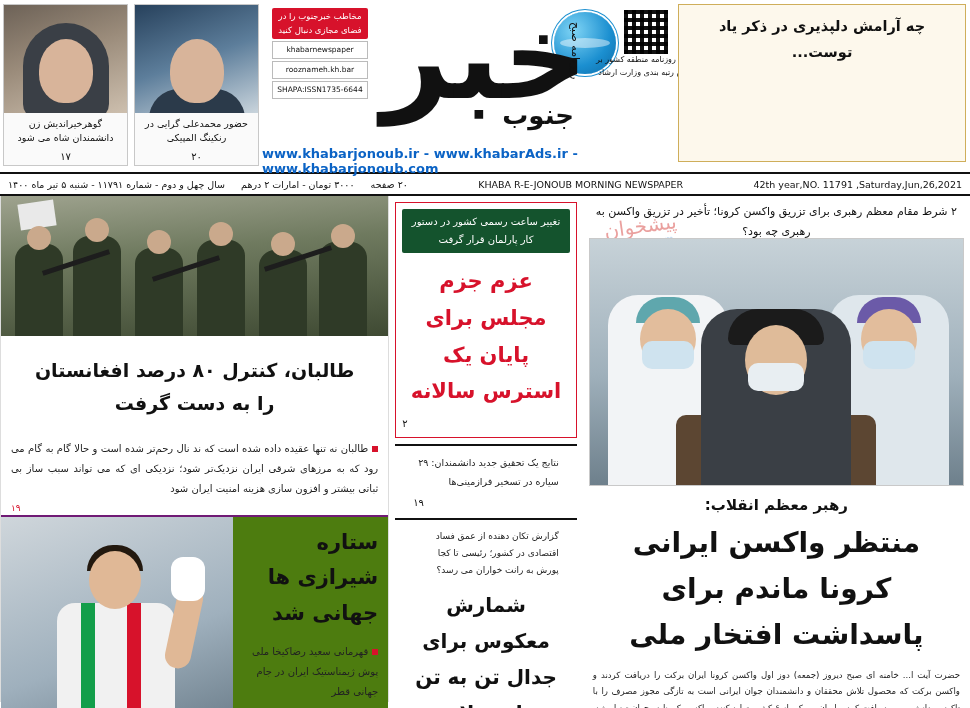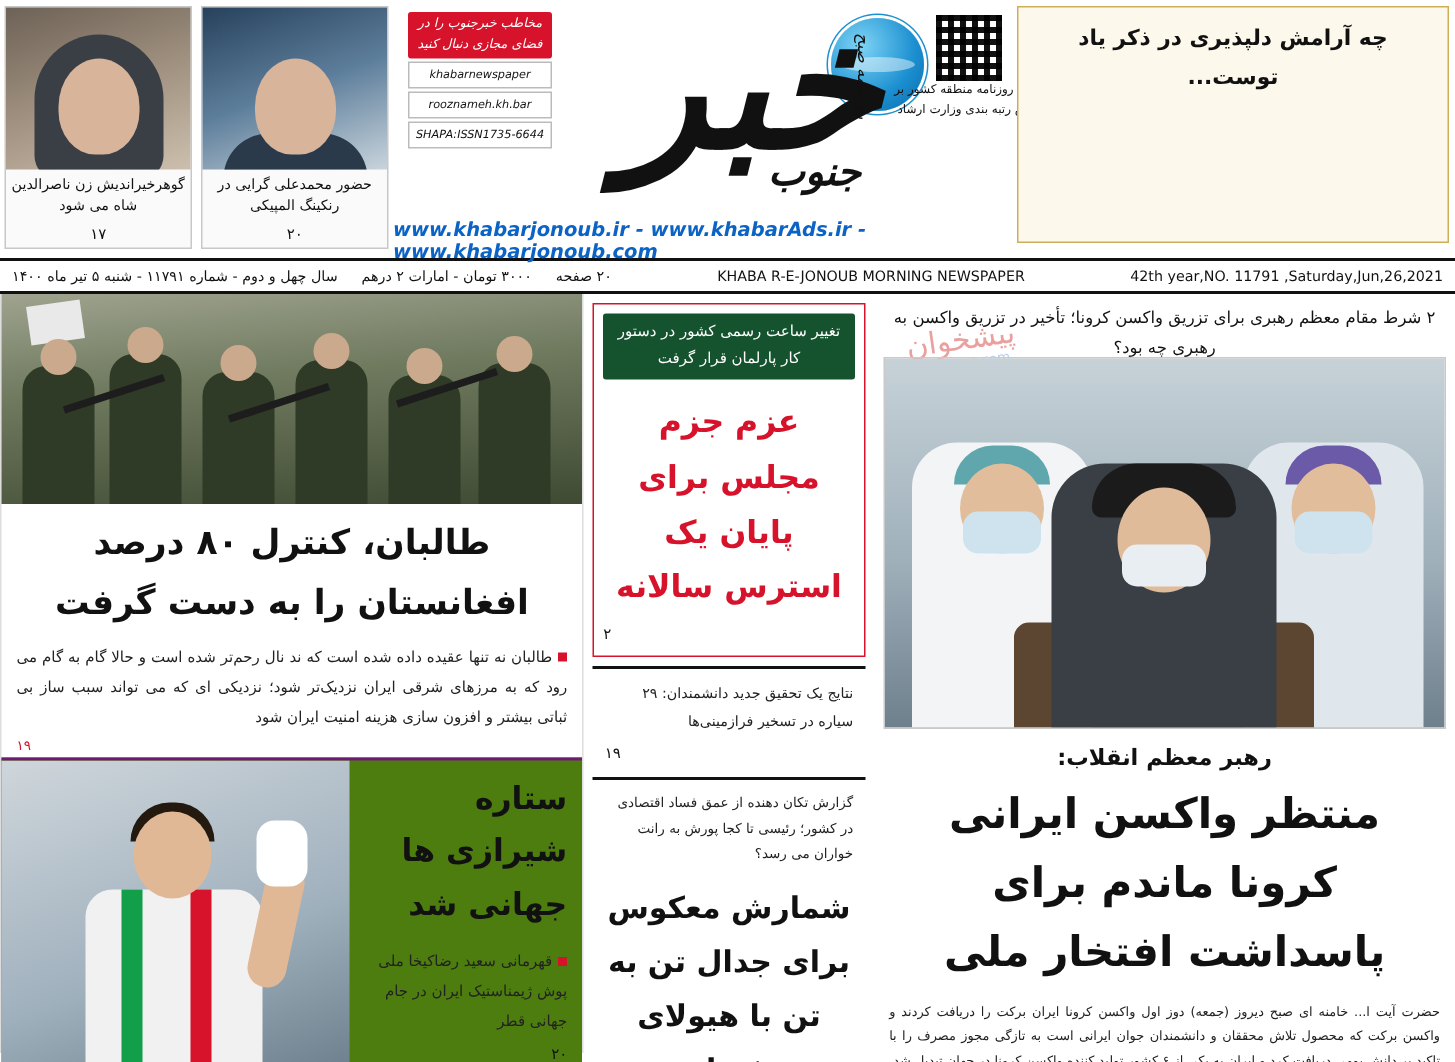--- a/index.html
+++ b/index.html
@@ -12,21 +12,21 @@
   .promo-card{width:124px;height:160px;margin:4px 3px;border:1px solid #c8c8c8;background:#fafafa;display:flex;flex-direction:column;}
   .promo-photo{height:108px;background:#b9c3cc;position:relative;overflow:hidden;}
   .promo-photo.p1{background:linear-gradient(160deg,#6d6257 0%,#9a8b7a 45%,#cdbfae 100%);}
   .promo-photo.p2{background:linear-gradient(160deg,#27415c 0%,#5d7e9b 50%,#c9d4dc 100%);}
   .face{position:absolute;left:50%;top:34px;width:54px;height:64px;border-radius:50% 50% 45% 45%;background:#d8b49a;transform:translateX(-50%);}
   .scarf{position:absolute;left:50%;top:18px;width:86px;height:96px;border-radius:46px 46px 16px 16px;background:#3a3f46;transform:translateX(-50%);}
   .torso{position:absolute;left:50%;top:84px;width:96px;height:40px;background:#2b3a4a;border-radius:30px 30px 0 0;transform:translateX(-50%);}
   .promo-cap{flex:1;font-size:9.5px;line-height:1.5;text-align:center;padding:4px 3px 0;color:#111;}
   .promo-num{font-size:10px;text-align:center;padding-bottom:3px;color:#111;}
 
-  .mast-center{position:absolute;left:262px;top:0;width:400px;height:168px;font-style:italic;}
+  .mast-center{position:absolute;left:262px;top:0;width:400px;height:168px;}
   .globe{position:absolute;right:46px;top:12px;width:62px;height:62px;border-radius:50%;background:radial-gradient(circle at 32% 30%,#7fd4f5,#1b8fd0 60%,#0c6aa6);box-shadow:0 0 0 2px #fff,0 0 0 3px #1b8fd0;}
   .globe:after{content:"";position:absolute;left:6px;top:26px;width:50px;height:10px;background:rgba(255,255,255,.45);border-radius:50%;}
   .logo-khabar{position:absolute;right:74px;top:4px;width:250px;height:140px;}
   .logo-khabar .big{position:absolute;right:0;top:-6px;font-size:118px;font-weight:bold;line-height:1;color:#111;font-family:"DejaVu Sans","Liberation Sans",sans-serif;}
   .logo-khabar .sub{position:absolute;right:14px;top:96px;font-size:26px;font-weight:bold;color:#111;}
   .logo-vert{position:absolute;right:6px;top:18px;font-size:11px;color:#111;writing-mode:vertical-rl;}
   .mast-left-box{position:absolute;left:10px;top:8px;width:96px;font-size:8.5px;line-height:1.6;text-align:center;color:#111;}
   .redbar{background:#d7122b;color:#fff;font-size:8.5px;padding:2px 3px;margin-bottom:2px;border-radius:2px;}
   .mini-box{border:1px solid #bbb;font-size:7.5px;padding:2px;margin-top:2px;background:#fff;}
   .site-line{position:absolute;left:0;right:0;top:146px;text-align:left;font-size:13px;color:#0b63c5;font-weight:bold;direction:ltr;}
@@ -55,21 +55,21 @@
 
   
   .blk{position:relative;box-sizing:border-box;}
   .photo-guerilla{height:140px;background:linear-gradient(175deg,#9fa38f 0%,#6f7a5f 40%,#3f4a33 100%);position:relative;overflow:hidden;}
   .photo-guerilla .flag{position:absolute;left:18px;top:6px;width:36px;height:26px;background:#e9e9e9;transform:rotate(-8deg);}
   .photo-guerilla .person{position:absolute;bottom:0;width:48px;height:92px;background:#2f3a27;border-radius:16px 16px 0 0;}
   .photo-guerilla .person:before{content:"";position:absolute;left:50%;top:-18px;width:24px;height:24px;border-radius:50%;background:#caa98c;transform:translateX(-50%);}
   .gun{position:absolute;width:70px;height:5px;background:#1d1d1d;transform:rotate(-18deg);}
 
   .h-lead{padding:6px 10px 4px;text-align:center;}
-  .h-lead h2{margin:0;font-size:23px;font-weight:bold;line-height:1.75;color:#111;}
+  .h-lead h2{margin:12px;font-size:19px;font-weight:bold;line-height:1.75;color:#111;}
   .lead-body{font-size:10px;line-height:2;text-align:justify;padding:2px 10px 4px;color:#222;}
   .lead-body .bull{display:inline-block;width:6px;height:6px;background:#d7122b;margin-left:4px;}
   .pg{font-size:9px;color:#d7122b;text-align:left;padding:0 10px 2px;}
 
   .sport{position:relative;height:208px;border-top:2px solid #701a75;overflow:hidden;background:#4d7c0f;}
   .sport-photo{position:absolute;left:0;top:0;width:232px;height:208px;background:linear-gradient(160deg,#cfd6db 0%,#9fb0bd 60%,#6d7f8c 100%);}
   .athlete{position:absolute;left:40px;bottom:0;width:150px;height:180px;}
   .athlete .head{position:absolute;left:48px;top:6px;width:52px;height:58px;border-radius:50%;background:#e0b896;}
   .athlete .hair{position:absolute;left:46px;top:0px;width:56px;height:26px;border-radius:28px 28px 0 0;background:#23190f;}
   .athlete .body{position:absolute;left:16px;top:58px;width:118px;height:122px;background:#f1f1f1;border-radius:18px 18px 0 0;}
@@ -86,21 +86,21 @@
   .cartoon{position:relative;height:154px;border-top:2px solid #111;background:#d9dcd2;overflow:hidden;}
   .cart-art{position:absolute;left:0;top:0;width:192px;height:154px;background:#dfe2d8;}
   .cart-text{position:absolute;right:0;top:0;width:196px;padding:14px 10px;box-sizing:border-box;text-align:center;}
 
   
   .mid-red{margin:6px;border:1px solid #d7122b;padding:6px 6px 8px;box-sizing:border-box;}
   .mid-red .tag{background:#14532d;color:#fff;font-size:10px;line-height:1.8;padding:4px 6px;text-align:center;border-radius:2px;}
   .mid-red h2{margin:10px 2px 0;font-size:21px;line-height:1.75;color:#d7122b;font-weight:bold;text-align:center;}
   .mid-red .pgn{text-align:left;font-size:10px;color:#111;margin-top:8px;}
   .mid-sep{height:2px;background:#111;margin:4px 6px;}
-  .mid-block{padding:4px 14px 6px;text-align:center;}
+  .mid-block{padding:4px 24px 6px;text-align:center;}
   .mid-block .kick{font-size:9.5px;line-height:1.95;color:#222;text-align:right;}
   .mid-block h2{margin:8px 0 0;font-size:19px;line-height:1.8;font-weight:bold;}
   .mid-block .pgn{text-align:left;font-size:10px;margin-top:6px;}
   .mid-block2 .kick{font-size:9px;line-height:1.9;text-align:right;color:#222;}
   .mid-block2 h2{font-size:20px;}
 
   
   .r-top{position:relative;height:42px;padding:6px 8px 0;box-sizing:border-box;text-align:center;}
   .r-top .t{font-size:11px;line-height:1.85;color:#111;}
   .watermark{position:absolute;left:-2px;top:18px;width:120px;text-align:center;color:#d9534f;opacity:.55;font-size:20px;transform:rotate(-8deg);pointer-events:none;}
@@ -135,21 +135,21 @@
             <div class="face"></div>
         </div>
         <div class="promo-cap">حضور محمدعلی گرایی در رنکینگ المپیکی</div>
         <div class="promo-num">۲۰</div>
       </div>
       <div class="promo-card">
         <div class="promo-photo p1">
           <div class="scarf"></div>
             <div class="face"></div>
         </div>
-        <div class="promo-cap">گوهرخیراندیش زن ناصرالدین شاه می شود</div>
+        <div class="promo-cap">گوهرخیراندیش زن دانشمندان شاه می شود</div>
         <div class="promo-num">۱۷</div>
       </div>
     </div>
 
     <div class="mast-center">
       <div class="mast-left-box">
         <div class="redbar">مخاطب خبرجنوب را در فضای مجازی دنبال کنید</div>
         <div class="mini-box">khabarnewspaper</div>
         <div class="mini-box">rooznameh.kh.bar</div>
         <div class="mini-box">SHAPA:ISSN1735-6644</div>

